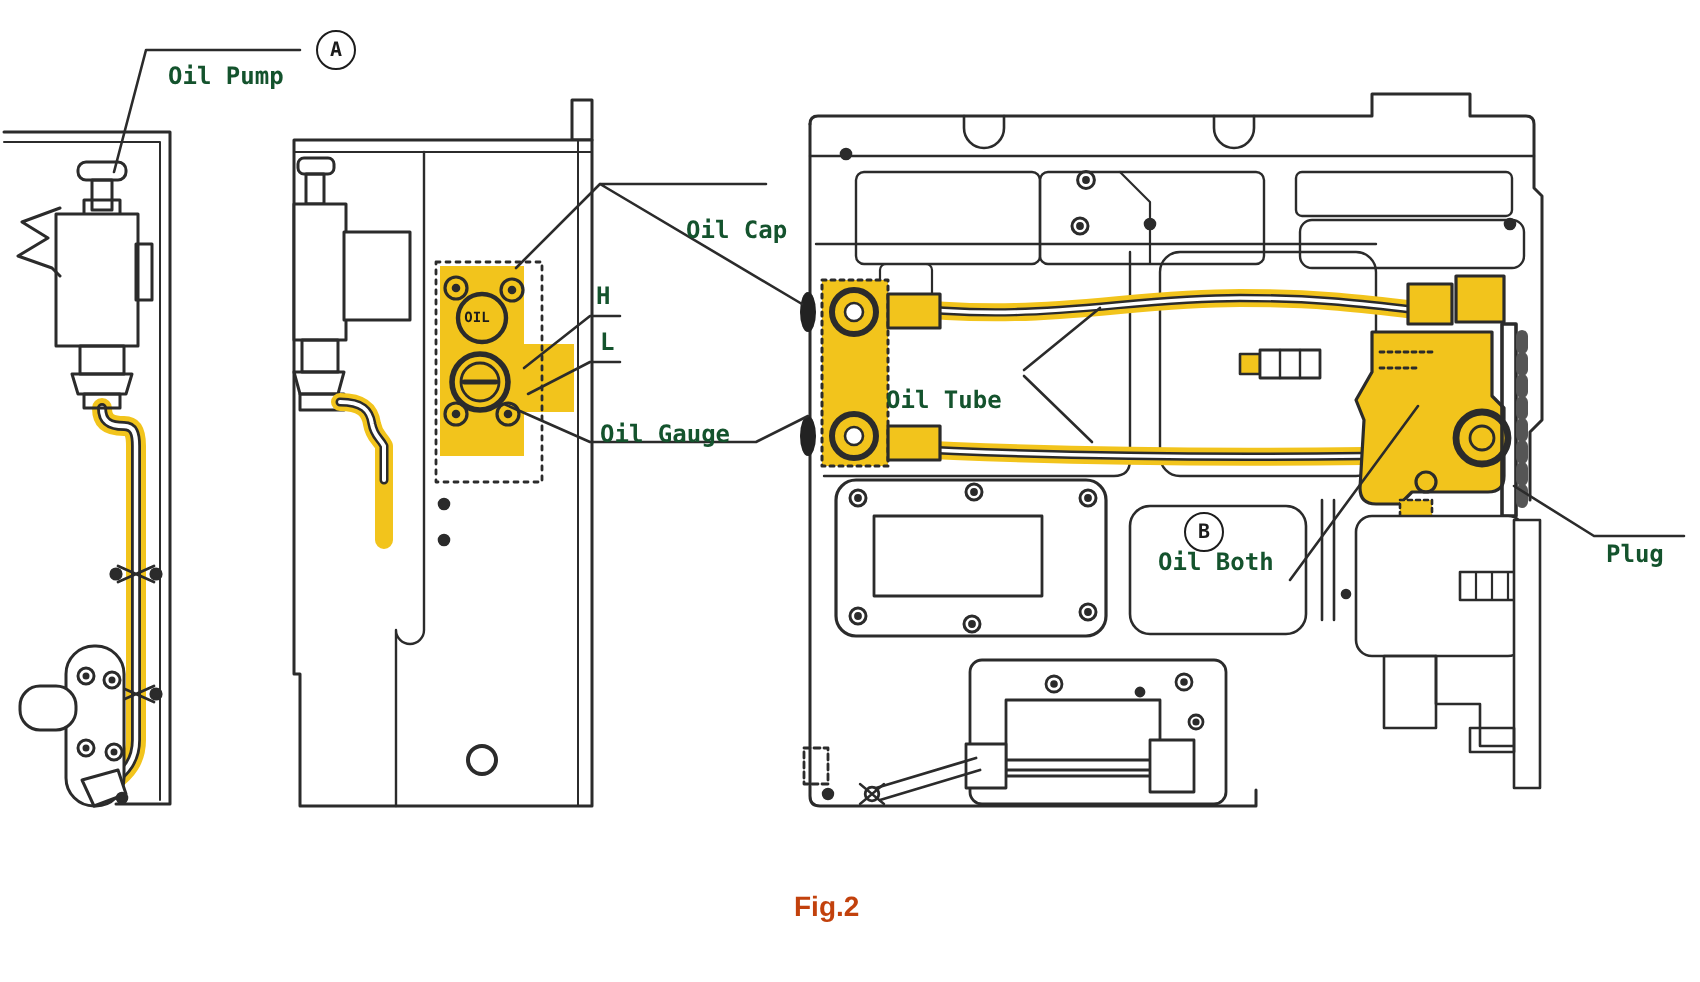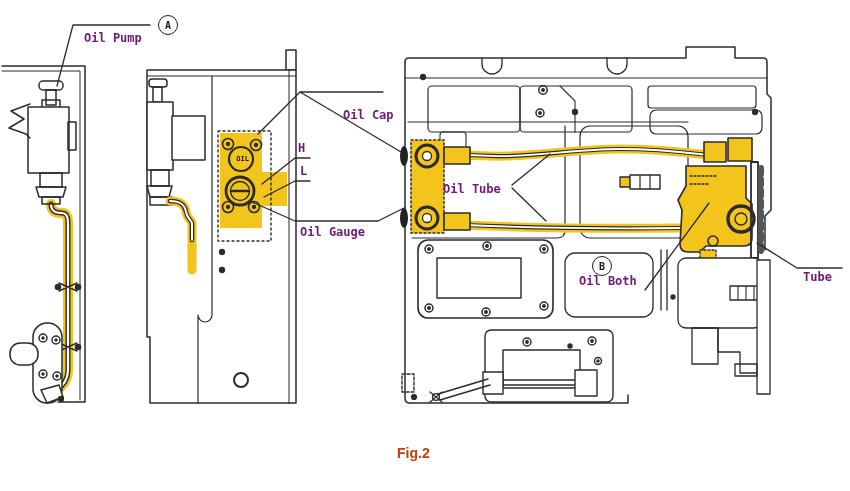--- a/index.html
+++ b/index.html
@@ -1,26 +1,26 @@
 <!DOCTYPE html>
 <html><head>
 <meta charset="utf-8">
 <style>
   html,body{margin:0;padding:0;background:#fff;}
   #stage{position:relative;width:850px;height:491px;background:#ffffff;overflow:hidden;
          font-family:"DejaVu Sans Mono",monospace;}
   #drawing{position:absolute;left:0;top:0;}
-  .lbl{position:absolute;font:bold 12px "DejaVu Sans Mono",monospace;color:#701a75;
+  .lbl{position:absolute;font:bold 12px "DejaVu Sans Mono",monospace;color:#14532d;
        white-space:nowrap;letter-spacing:0px;text-align:right;}
   .marker{position:absolute;width:18px;height:18px;border:1.6px solid #1c1c1c;border-radius:50%;
           font:bold 10px "DejaVu Sans Mono",monospace;color:#1c1c1c;display:flex;
           align-items:center;justify-content:center;background:#fff;}
   .caption{position:absolute;font:bold 14px "Liberation Sans",sans-serif;color:#c2410c;}
   .oilcap-txt{position:absolute;font:bold 7px "DejaVu Sans Mono",monospace;color:#1c1c1c;
-              width:21px;text-align:right;}
+              width:21px;text-align:center;}
 </style>
 </head>
 <body>
 
 <div id="stage">
 
 <svg id="drawing" width="850" height="491" viewBox="0 0 850 491" fill="none" stroke="#2b2b2b" stroke-width="1.5" stroke-linecap="round" stroke-linejoin="round">
 
   <g>
     <path d="M2,66 H85 V402 H58"></path>
@@ -236,24 +236,24 @@
     <path d="M550,154 L512,185 M546,221 L512,188"></path>
     <path d="M645,290 L709,203"></path>
     <path d="M757,243 L797,268 H842"></path>
   </g>
 </svg>
 
 <div class="lbl" style="left:84px;top:31px">Oil Pump</div>
 <div class="lbl" style="left:343px;top:108px">Oil Cap</div>
 <div class="lbl" style="left:298px;top:141px">H</div>
 <div class="lbl" style="left:300px;top:164px">L</div>
-<div class="lbl" style="left:300px;top:225px">Oil Gauge</div>
-<div class="lbl" style="left:443px;top:182px">Oil Tube</div>
+<div class="lbl" style="left:300px;top:210px">Oil Gauge</div>
+<div class="lbl" style="left:443px;top:193px">Oil Tube</div>
 <div class="lbl" style="left:579px;top:274px">Oil Both</div>
-<div class="lbl" style="left:803px;top:270px">Tube</div>
+<div class="lbl" style="left:803px;top:270px">Plug</div>
 <div class="oilcap-txt" style="left:228px;top:155px">OIL</div>
 
 <div class="marker" style="left:158px;top:15px">A</div>
 <div class="marker" style="left:592px;top:256px">B</div>
 
 <div class="caption" style="left:397px;top:445px">Fig.2</div>
 
 </div>
 
 </body></html>

